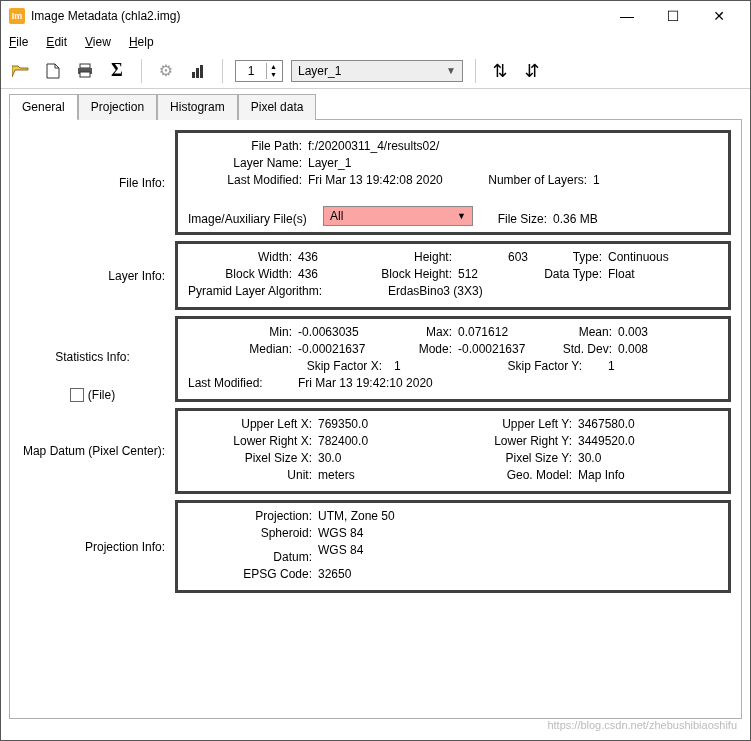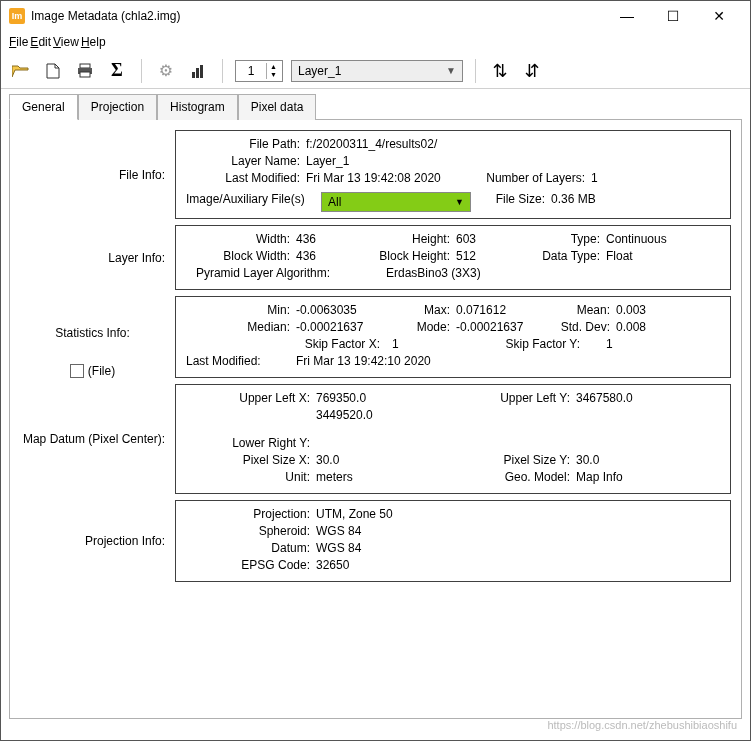--- a/index.html
+++ b/index.html
@@ -2,42 +2,42 @@
 <html><head>
 <meta charset="utf-8">
 <style>
 * { box-sizing: border-box; margin: 0; padding: 0; }
 body { font-family: "Segoe UI", Tahoma, sans-serif; font-size: 12px; background: #fff; color: #000; width: 751px; height: 741px; overflow: hidden; border: 1px solid #555; }
 .titlebar { height: 30px; display: flex; align-items: center; padding: 0 8px; background: #fff; }
 .titlebar .app-icon { width: 16px; height: 16px; background: #f5a623; border-radius: 2px; display: flex; align-items: center; justify-content: center; color: #fff; font-size: 9px; font-weight: bold; margin-right: 6px; }
 .titlebar .title { flex: 1; font-size: 12px; }
 .titlebar .win-controls { display: flex; gap: 0; }
 .titlebar .win-btn { width: 46px; height: 30px; display: flex; align-items: center; justify-content: center; font-size: 14px; }
-.menubar { height: 22px; display: flex; align-items: center; padding: 0 8px; gap: 2px; }
+.menubar { height: 22px; display: flex; align-items: center; padding: 0 8px; gap: 18px; }
 .menubar .m { font-size: 12px; }
 .menubar .m u { text-decoration: underline; }
 .toolbar { height: 36px; border-bottom: 1px solid #d0d0d0; display: flex; align-items: center; padding: 0 8px; gap: 8px; }
 .tb-btn { width: 24px; height: 24px; display: flex; align-items: center; justify-content: center; font-size: 16px; }
 .tb-sep { width: 1px; height: 24px; background: #ccc; margin: 0 4px; }
 .spin-input { width: 48px; height: 22px; border: 1px solid #888; background: #fff; display: flex; align-items: center; }
 .spin-input input { border: none; width: 30px; text-align: center; font-size: 12px; outline: none; }
 .spin-input .spin-btns { display: flex; flex-direction: column; width: 14px; }
 .spin-input .spin-btns span { font-size: 7px; line-height: 8px; text-align: center; border-left: 1px solid #aaa; }
 .layer-select { width: 172px; height: 22px; border: 1px solid #888; background: #eee; display: flex; align-items: center; padding: 0 6px; justify-content: space-between; font-size: 12px; }
 .layer-select .chev { font-size: 10px; color: #555; }
 .tabs { display: flex; margin: 4px 8px 0 8px; }
 .tab { padding: 5px 12px; border: 1px solid #b0b0b0; border-bottom: none; background: #f4f4f4; font-size: 12px; position: relative; top: 1px; }
 .tab.active { background: #fff; border-bottom: 1px solid #fff; z-index: 2; }
 .content { border: 1px solid #b0b0b0; margin: 0 8px 8px 8px; padding: 10px; height: 600px; }
 .row { display: flex; margin-bottom: 6px; }
 .row-label { width: 155px; text-align: center; padding-right: 10px; font-size: 12px; display: flex; align-items: center; justify-content: flex-end; }
-.panel { flex: 1; border: 1px solid #404040; padding: 6px 10px; font-size: 12px; }
+.panel { flex: 1; border: 3px solid #404040; padding: 6px 10px; font-size: 12px; }
 .kv-item { display: flex; margin-bottom: 3px; }
 .kv-item .k { text-align: right; padding-right: 6px; }
-.aux-select { display: inline-flex; width: 150px; height: 20px; border: 1px solid #888; background: #84cc16; align-items: center; padding: 0 6px; justify-content: space-between; font-size: 12px; }
+.aux-select { display: inline-flex; width: 150px; height: 20px; border: 1px solid #888; background: #fca5a5; align-items: center; padding: 0 6px; justify-content: space-between; font-size: 12px; }
 .chk { width: 14px; height: 14px; border: 1px solid #666; display: inline-block; margin-right: 4px; vertical-align: middle; }
 .file-row { display: flex; align-items: center; }
 .watermark { position: absolute; bottom: 10px; right: 14px; color: #bbb; font-size: 11px; }
 </style>
 </head>
 <body>
 
 <div class="titlebar">
   <div class="app-icon">Im</div>
   <div class="title">Image Metadata (chla2.img)</div>
@@ -126,41 +126,41 @@
       <div style="display:flex;">
         <div class="kv-item" style="width:290px;">
             <span class="k" style="width:120px;">Last Modified:</span>
             <span>Fri Mar 13 19:42:08 2020</span>
           </div>
         <div class="kv-item">
             <span class="k" style="width:115px;">Number of Layers:</span>
             <span>1</span>
           </div>
       </div>
-      <div style="display:flex;align-items:flex-start;margin-top:4px;">
+      <div style="display:flex;align-items:flex-end;margin-top:16px;">
         <span style="width:135px;">Image/Auxiliary File(s)</span>
         <div class="aux-select">
           <span>All</span>
           <span class="chev" style="font-size:9px;">▼</span>
         </div>
         <span style="width:80px;text-align:right;padding-right:6px;">File Size:</span>
         <span>0.36 MB</span>
       </div>
     </div>
   </div>
 
   <div class="row">
     <div class="row-label">Layer Info:</div>
     <div class="panel">
       <div style="display:flex;">
         <div class="kv-item" style="width:170px;">
             <span class="k" style="width:110px;">Width:</span>
             <span>436</span>
           </div>
-        <div class="kv-item" style="width:170px;">
+        <div class="kv-item" style="width:170px;justify-content:space-between;">
             <span class="k" style="width:100px;">Height:</span>
             <span>603</span>
           </div>
         <div class="kv-item">
             <span class="k" style="width:80px;">Type:</span>
             <span>Continuous</span>
           </div>
       </div>
       <div style="display:flex;">
         <div class="kv-item" style="width:170px;">
@@ -170,21 +170,21 @@
         <div class="kv-item" style="width:170px;">
             <span class="k" style="width:100px;">Block Height:</span>
             <span>512</span>
           </div>
         <div class="kv-item">
             <span class="k" style="width:80px;">Data Type:</span>
             <span>Float</span>
           </div>
       </div>
       <div class="kv-item">
-          <span class="k" style="width:150px;text-align:right;">Pyramid Layer Algorithm:</span>
+          <span class="k" style="width:150px;text-align:left;">Pyramid Layer Algorithm:</span>
           <span style="padding-left:50px;">ErdasBino3 (3X3)</span>
         </div>
     </div>
   </div>
 
   <div class="row">
     <div class="row-label" style="flex-direction:column;gap:24px;">
       <span>Statistics Info:</span>
       <div class="file-row">
         <span class="chk"></span>
@@ -244,22 +244,26 @@
         <div class="kv-item" style="width:260px;">
             <span class="k" style="width:130px;">Upper Left X:</span>
             <span>769350.0</span>
           </div>
         <div class="kv-item">
             <span class="k" style="width:130px;">Upper Left Y:</span>
             <span>3467580.0</span>
           </div>
       </div>
       <div style="display:flex;">
-        <div class="kv-item">
-            <span class="k" style="width:130px;margin-top:28px;">Lower Right Y:</span>
+        <div class="kv-item" style="width:260px;">
+            <span class="k" style="width:130px;">Lower Right X:</span>
+            <span>782400.0</span>
+          </div>
+        <div class="kv-item">
+            <span class="k" style="width:130px;">Lower Right Y:</span>
             <span>3449520.0</span>
           </div>
       </div>
       <div style="display:flex;">
         <div class="kv-item" style="width:260px;">
             <span class="k" style="width:130px;">Pixel Size X:</span>
             <span>30.0</span>
           </div>
         <div class="kv-item">
             <span class="k" style="width:130px;">Pixel Size Y:</span>
@@ -284,21 +288,21 @@
     <div class="panel">
       <div class="kv-item">
           <span class="k" style="width:130px;">Projection:</span>
           <span>UTM, Zone 50</span>
         </div>
       <div class="kv-item">
           <span class="k" style="width:130px;">Spheroid:</span>
           <span>WGS 84</span>
         </div>
       <div class="kv-item">
-          <span class="k" style="width:130px;">Datum:</span>
+          <span class="k" style="width:130px;margin-top:7px;">Datum:</span>
           <span>WGS 84</span>
         </div>
       <div class="kv-item">
           <span class="k" style="width:130px;">EPSG Code:</span>
           <span>32650</span>
         </div>
     </div>
   </div>
 
 </div>

